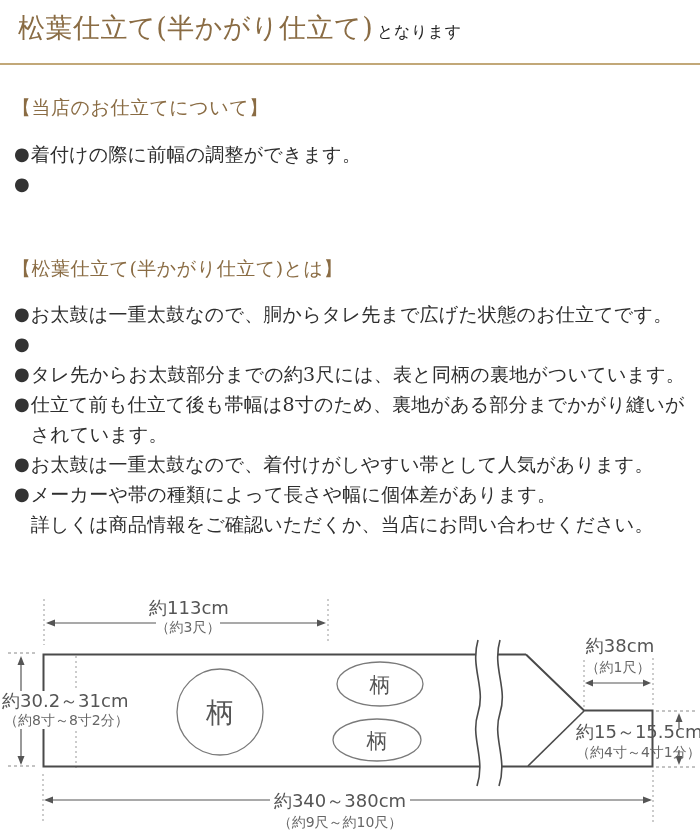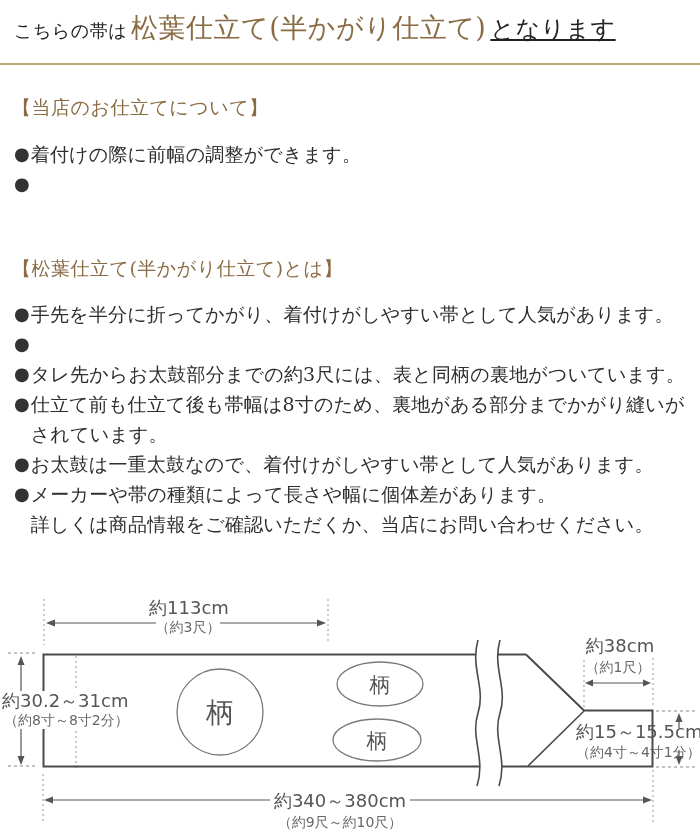--- a/index.html
+++ b/index.html
@@ -2,21 +2,21 @@
 <html><head>
 <meta charset="utf-8">
 <style>
   html,body{margin:0;padding:0;background:#ffffff;}
   #page{position:relative;width:700px;height:840px;background:#ffffff;overflow:hidden;
         font-family:"DejaVu Serif","Liberation Serif",serif;color:#333;}
   
   .hdr{position:absolute;left:14px;top:10px;width:680px;display:flex;align-items:baseline;white-space:nowrap;}
   .hdr .pre{font-size:18px;color:#222;letter-spacing:0.5px;}
   .hdr .main{font-size:27px;color:#8a6c44;margin:0 4px;letter-spacing:0.5px;}
-  .hdr .suf{font-size:24px;color:#222;letter-spacing:0.5px;text-decoration:underline;}
+  .hdr .suf{font-size:16px;color:#222;letter-spacing:0.5px;}
   .divider{position:absolute;left:0;top:63px;width:700px;height:0;border-top:2px solid #c2a878;}
   
   .sec-h{position:absolute;left:12px;font-size:19px;color:#8a6c44;letter-spacing:0.5px;white-space:nowrap;}
   #h-shop{top:95px;}
   #h-matsuba{top:256px;}
   .bullets{position:absolute;left:14px;width:680px;font-size:19px;line-height:30px;color:#2e2e2e;}
   #b-shop{top:139px;}
   #b-matsuba{top:299px;}
   .bullet{display:flex;align-items:flex-start;}
   .dot{flex:0 0 auto;font-size:18px;line-height:30px;margin-right:1px;color:#333;}
@@ -34,42 +34,41 @@
   .ah{fill:#555;stroke:none;}
   .shape{stroke:#7a7a7a;stroke-width:1.3;fill:none;}
   .mask{fill:#ffffff;stroke:none;}
 </style>
 </head>
 <body>
 
 <div id="page">
 
   <div class="hdr">
-    <span class="pre">こちらの帯は</span>
     <span class="main">松葉仕立て(半かがり仕立て)</span>
     <span class="suf">となります</span>
   </div>
   <div class="divider"></div>
 
   <div class="sec-h" id="h-shop">【当店のお仕立てについて】</div>
   <div class="bullets" id="b-shop">
     <div class="bullet">
       <span class="dot">●</span>
       <span class="btxt">着付けの際に前幅の調整ができます。</span>
     </div>
     <div class="bullet">
       <span class="dot">●</span>
     </div>
   </div>
 
   <div class="sec-h" id="h-matsuba">【松葉仕立て(半かがり仕立て)とは】</div>
   <div class="bullets" id="b-matsuba">
     <div class="bullet">
       <span class="dot">●</span>
-      <span class="btxt">手先を半分に折ってかがり、着付けがしやすい帯として人気があります。</span>
+      <span class="btxt">お太鼓は一重太鼓なので、胴からタレ先まで広げた状態のお仕立てです。</span>
     </div>
     <div class="bullet">
       <span class="dot">●</span>
     </div>
     <div class="bullet">
       <span class="dot">●</span>
       <span class="btxt">タレ先からお太鼓部分までの約3尺には、表と同柄の裏地がついています。</span>
     </div>
     <div class="bullet">
       <span class="dot">●</span>

